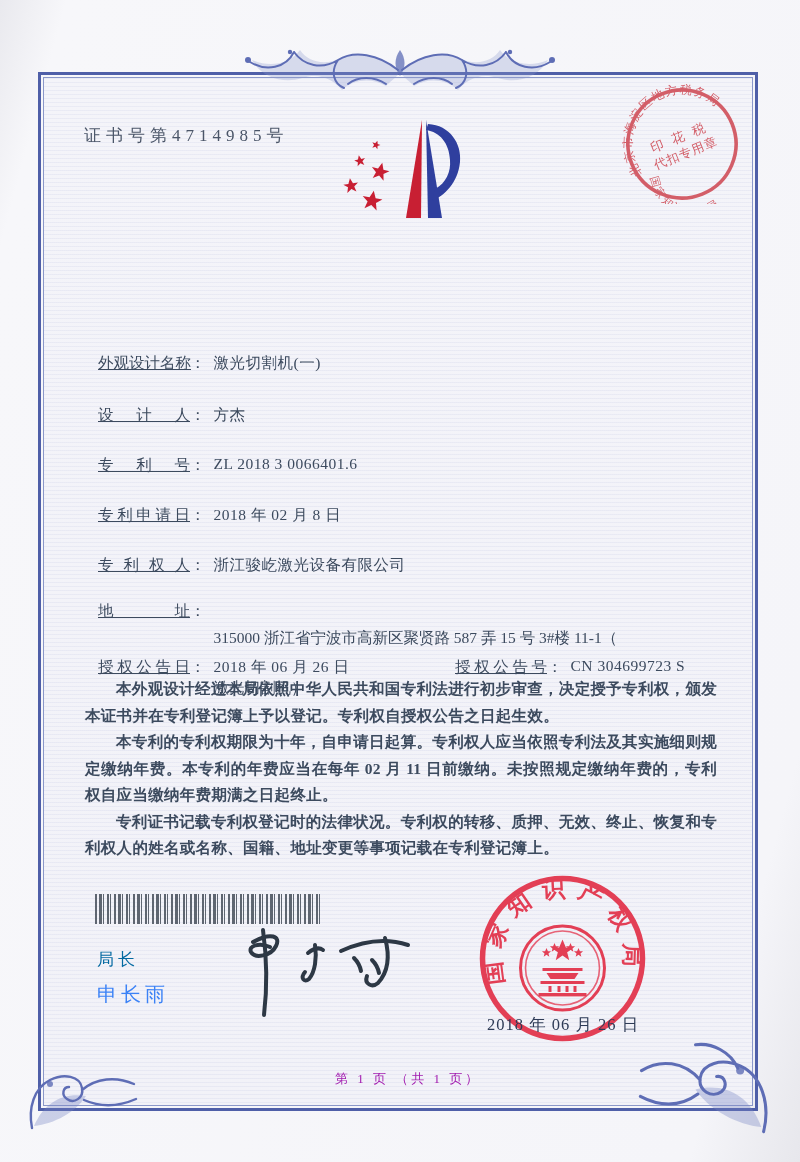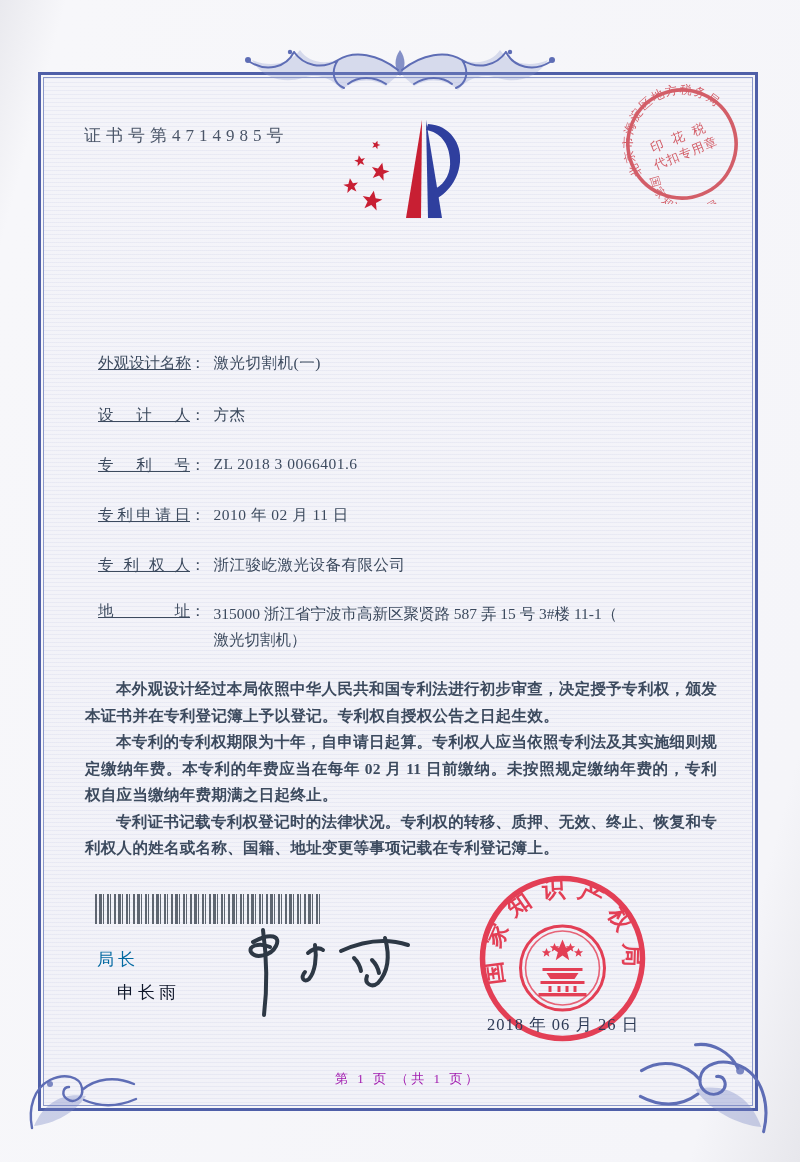--- a/index.html
+++ b/index.html
@@ -13,34 +13,34 @@
          linear-gradient(180deg,#f4f4f9,#f2f2f8);}
   .abs{position:absolute;}
   .cert-number{left:84px;top:124px;font-size:17px;letter-spacing:5px;color:#4a5568;}
   .title{left:0;top:240px;width:100%;text-align:center;font-size:35px;font-weight:700;
          letter-spacing:11px;color:#2c3950;}
   .field-row{left:98px;font-size:15.5px;color:#3c4a5e;white-space:nowrap;}
   .flabel{display:inline-block;width:92px;text-align:justify;text-align-last:justify;vertical-align:top;text-decoration:underline;}
   .fcolon{display:inline-block;vertical-align:top;margin-right:8px;}
   .fvalue{display:inline-block;vertical-align:top;letter-spacing:0.5px;}
   .addr-block{display:inline-block;vertical-align:top;width:480px;white-space:normal;line-height:26px;}
-  .addr-line{display:block;}
+  .addr-line{display:block;margin-top:24px;}
   .grant-right{position:absolute;left:357px;top:0;white-space:nowrap;}
   .body-text{left:85px;top:676px;width:632px;text-align:justify;font-size:15.5px;
              line-height:26.5px;color:#3c4a5e;letter-spacing:0.3px;}
   .body-text p{margin:0;text-indent:2em;font-weight:bold;}
   .barcode{left:95px;top:894px;width:226px;height:30px;opacity:.85;
      background:repeating-linear-gradient(90deg,
        #454d59 0 2px, transparent 2px 4px,
        #454d59 4px 7px, transparent 7px 8px,
        #454d59 8px 9px, transparent 9px 12px,
        #454d59 12px 14px, transparent 14px 15px,
        #454d59 15px 16px, transparent 16px 19px);}
   .director-title{left:97px;top:948px;font-size:17px;letter-spacing:4px;color:#0369a1;}
-  .director-name{left:97px;top:981px;font-size:17px;letter-spacing:4px;color:#0f172a;margin-left:20px;}
+  .director-name{left:97px;top:981px;font-size:20px;letter-spacing:4px;color:#3b82f6;}
   .issue-date{left:487px;top:1014px;font-size:16.5px;letter-spacing:1px;color:#2e3b56;z-index:6;}
   .footer{left:0;top:1070px;width:100%;text-align:center;font-size:13px;letter-spacing:3px;color:#a21caf;}
   svg{display:block;}
   .seal{z-index:5;}
 </style>
 </head>
 <body>
 
 <div class="page">
 
@@ -116,27 +116,31 @@
   <div class="abs field-row" style="top:353px">
     <span class="flabel">外观设计名称</span><span class="fcolon">：</span><span class="fvalue">激光切割机(一)</span>
   </div>
   <div class="abs field-row" style="top:405px">
     <span class="flabel">设计人</span><span class="fcolon">：</span><span class="fvalue">方杰</span>
   </div>
   <div class="abs field-row" style="top:455px">
     <span class="flabel">专利号</span><span class="fcolon">：</span><span class="fvalue">ZL 2018 3 0066401.6</span>
   </div>
   <div class="abs field-row" style="top:505px">
-    <span class="flabel">专利申请日</span><span class="fcolon">：</span><span class="fvalue">2010 年 02 月 11 日</span>
+    <span class="flabel">专利申请日</span><span class="fcolon">：</span><span class="fvalue">2018 年 02 月 8 日</span>
   </div>
   <div class="abs field-row" style="top:555px">
     <span class="flabel">专利权人</span><span class="fcolon">：</span><span class="fvalue">浙江骏屹激光设备有限公司</span>
   </div>
   <div class="abs field-row" style="top:601px">
     <span class="flabel">地址</span><span class="fcolon">：</span><span class="addr-block"><span class="addr-line">315000 浙江省宁波市高新区聚贤路 587 弄 15 号 3#楼 11-1（</span><span class="addr-line">激光切割机）</span></span>
+  </div>
+  <div class="abs field-row" style="top:657px;width:620px">
+    <span><span class="flabel">授权公告日</span><span class="fcolon">：</span><span class="fvalue">2018 年 06 月 26 日</span></span>
+    <span class="grant-right"><span class="flabel">授权公告号</span><span class="fcolon">：</span><span class="fvalue">CN 304699723 S</span></span>
   </div>
 
   <div class="abs body-text">
     <p>本外观设计经过本局依照中华人民共和国专利法进行初步审查，决定授予专利权，颁发本证书并在专利登记簿上予以登记。专利权自授权公告之日起生效。</p>
     <p>本专利的专利权期限为十年，自申请日起算。专利权人应当依照专利法及其实施细则规定缴纳年费。本专利的年费应当在每年 02 月 11 日前缴纳。未按照规定缴纳年费的，专利权自应当缴纳年费期满之日起终止。</p>
     <p>专利证书记载专利权登记时的法律状况。专利权的转移、质押、无效、终止、恢复和专利权人的姓名或名称、国籍、地址变更等事项记载在专利登记簿上。</p>
   </div>
 
   <div class="abs barcode"></div>
 

